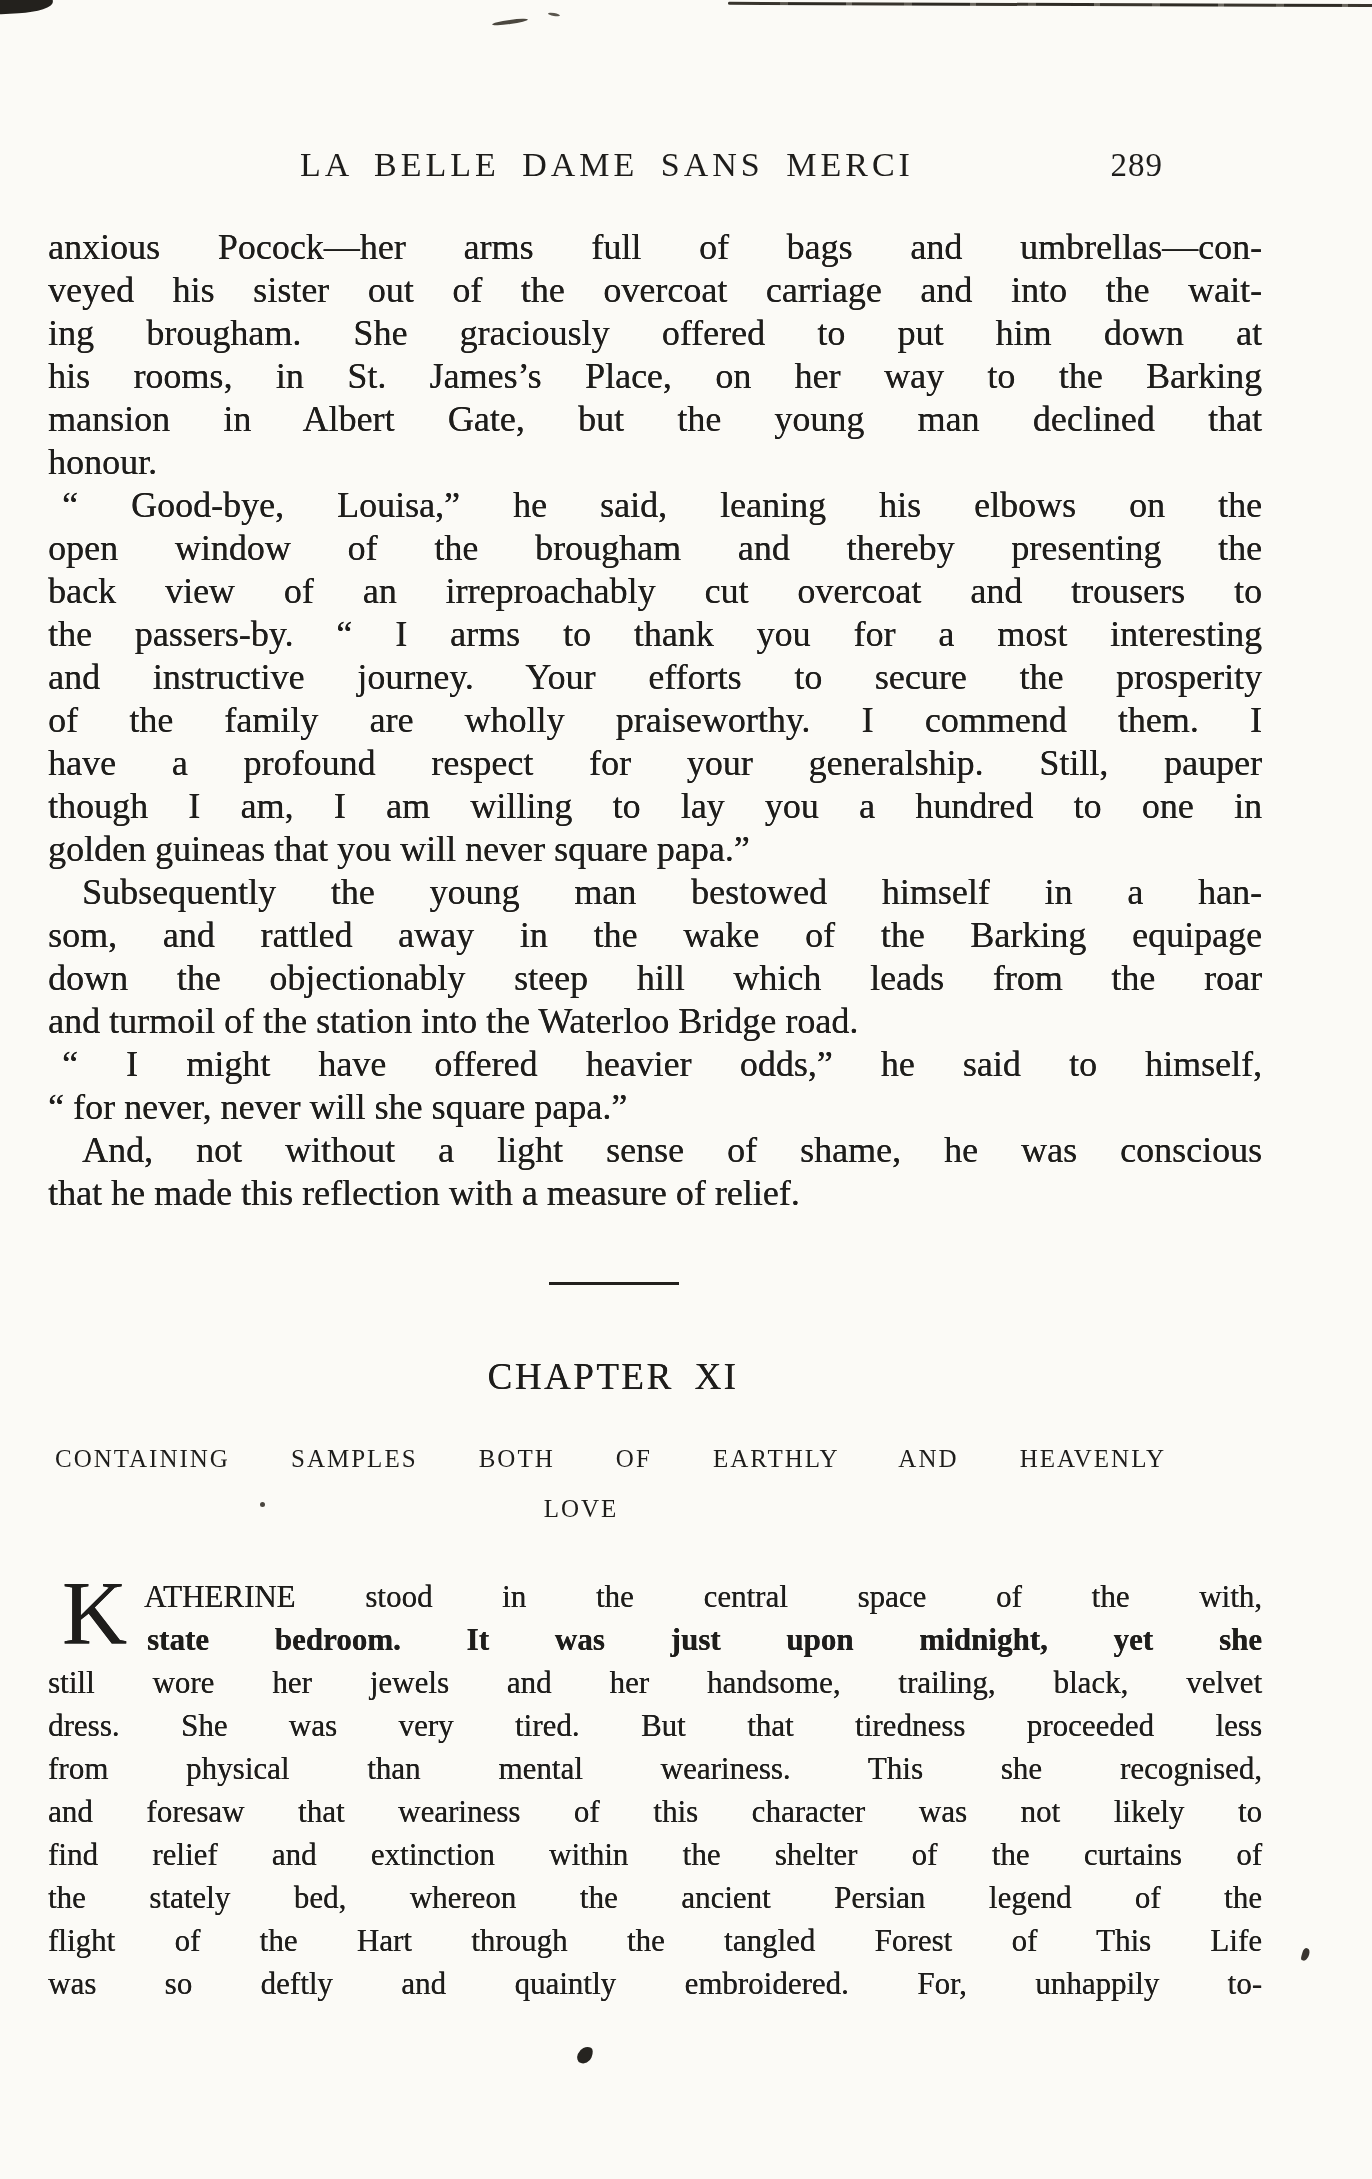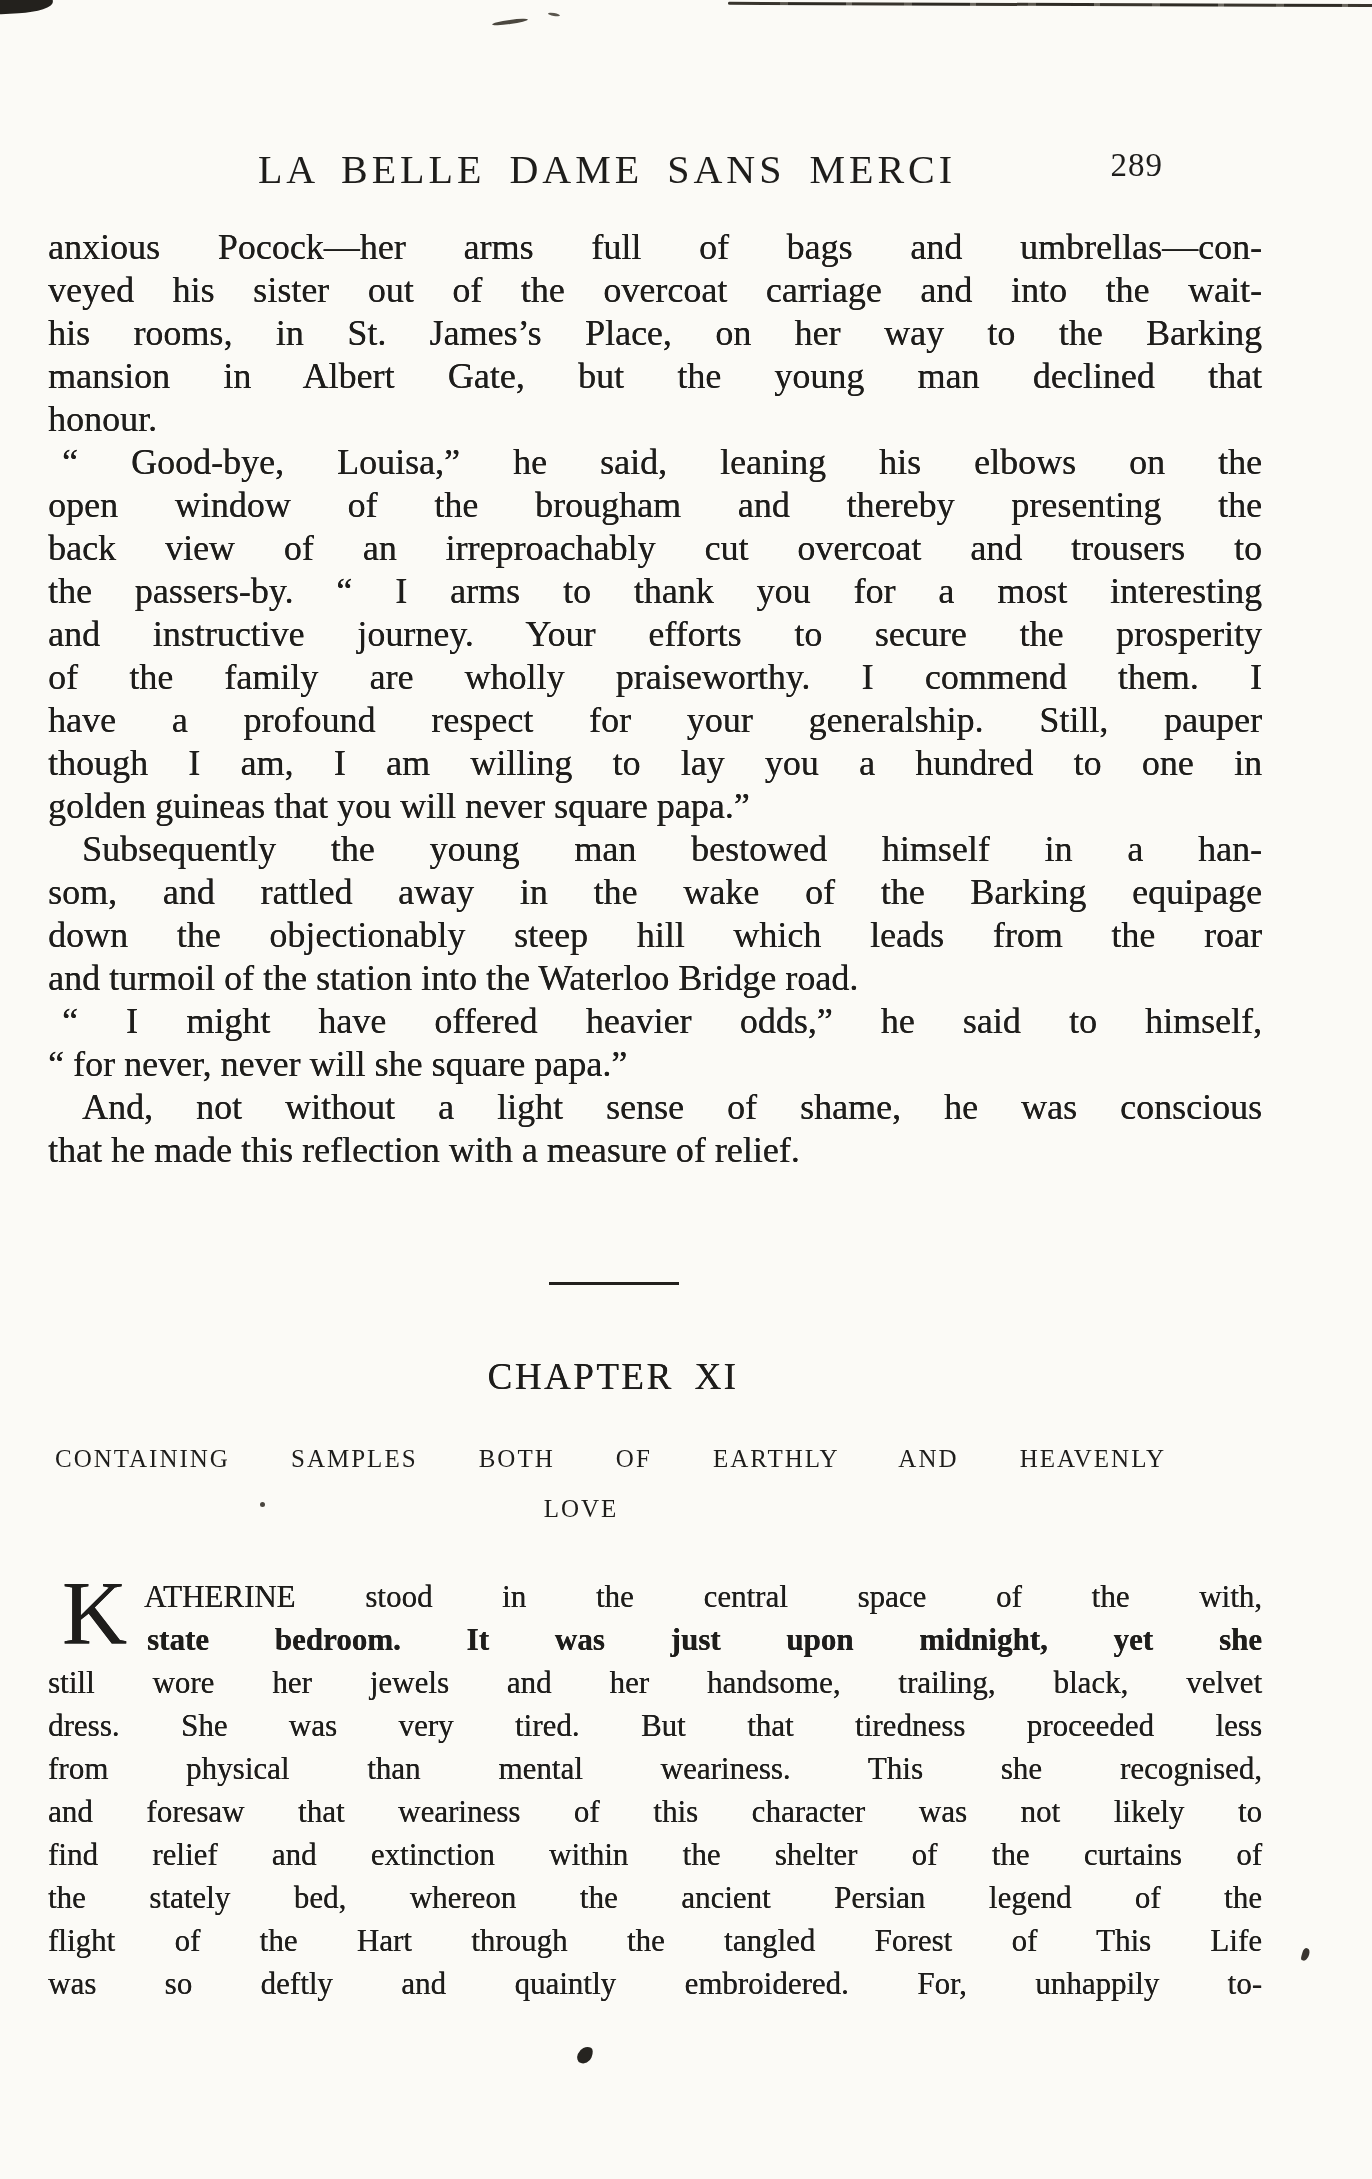--- a/index.html
+++ b/index.html
@@ -16,21 +16,21 @@
 
   
   .running-header {
     position: absolute;
     top: 146px; left: 48px; width: 1214px;
     height: 46px;
   }
   .header-title {
     display: block;
     text-align: center;
-    font-size: 40px;
+    font-size: 34px;
     letter-spacing: 4px;
     word-spacing: 10px;
     transform: translateX(-48px);
     white-space: nowrap;
   }
   .page-number {
     position: absolute;
     right: 99px; top: 1px;
     font-size: 33px;
     letter-spacing: 1px;
@@ -165,20 +165,21 @@
   <div class="artifact ink-mark"></div>
 
   <div class="running-header">
     <span class="header-title">LA BELLE DAME SANS MERCI</span>
     <span class="page-number">289</span>
   </div>
 
   <div class="body-text">
       <div class="line">anxious Pocock—her arms full of bags and umbrellas—con-</div>
       <div class="line">veyed his sister out of the overcoat carriage and into the wait-</div>
+      <div class="line">ing brougham.  She graciously offered to put him down at</div>
       <div class="line">his rooms, in St. James’s Place, on her way to the Barking</div>
       <div class="line">mansion in Albert Gate, but the young man declined that</div>
       <div class="line end">honour.</div>
       <div class="line" style="padding-left: 14px;">“ Good-bye, Louisa,” he said, leaning his elbows on the</div>
       <div class="line">open window of the brougham and thereby presenting the</div>
       <div class="line">back view of an irreproachably cut overcoat and trousers to</div>
       <div class="line">the passers-by.  “ I arms to thank you for a most interesting</div>
       <div class="line">and instructive journey.  Your efforts to secure the prosperity</div>
       <div class="line">of the family are wholly praiseworthy.  I commend them.  I</div>
       <div class="line">have a profound respect for your generalship.  Still, pauper</div>

